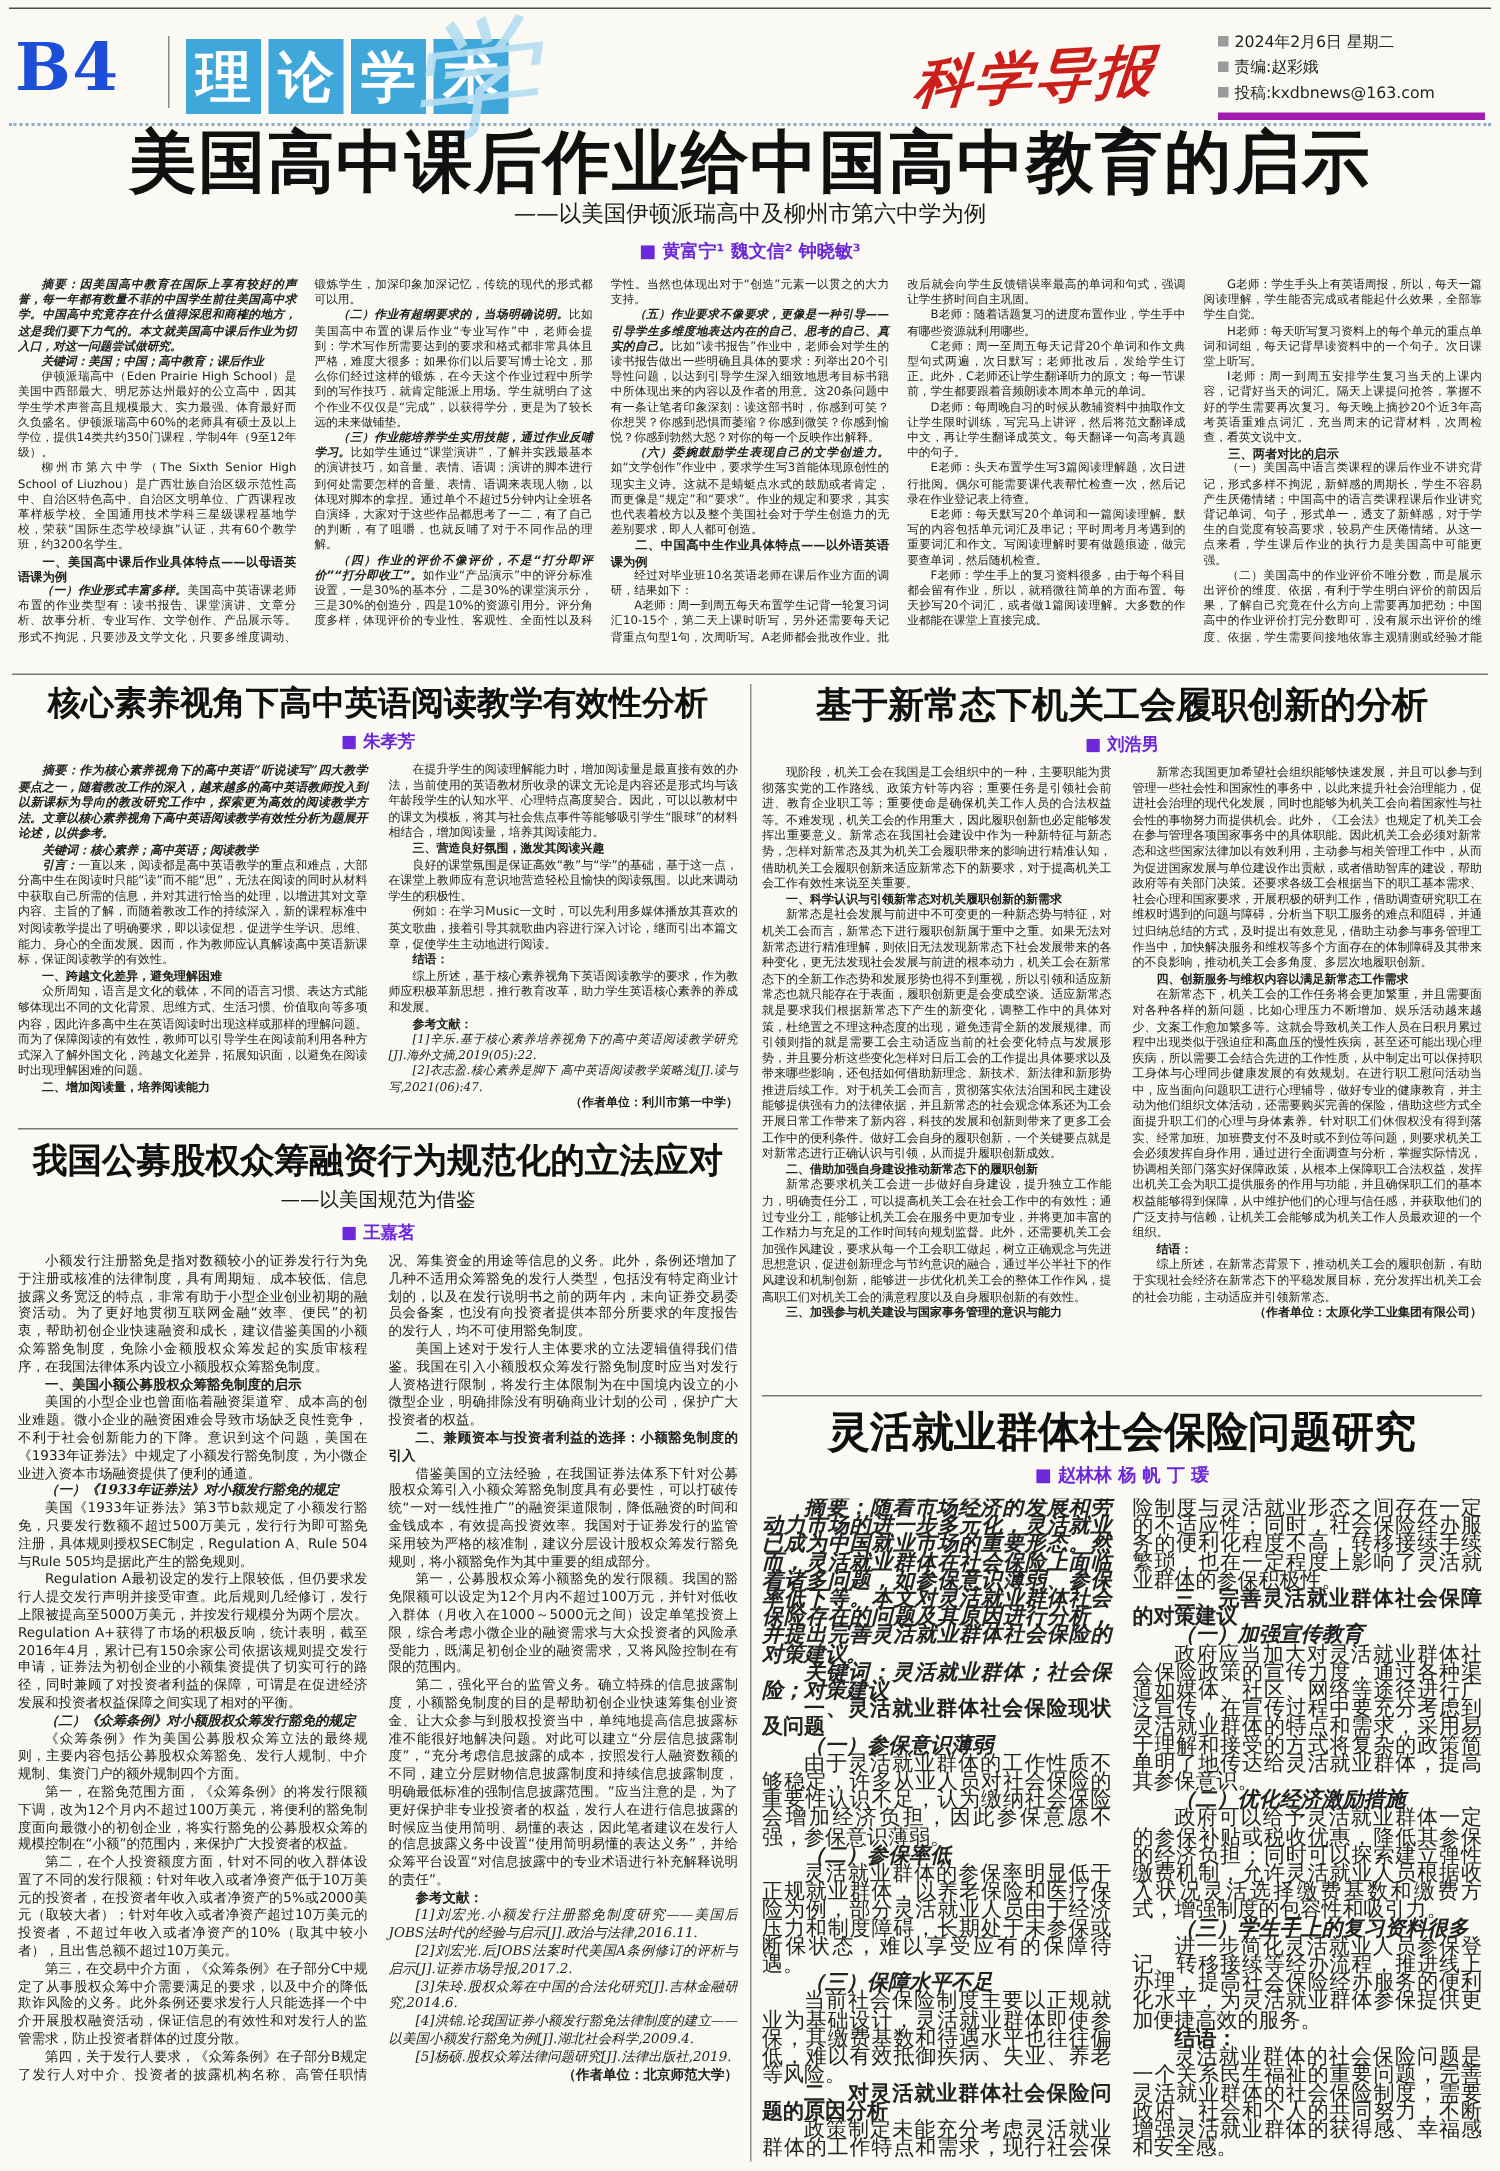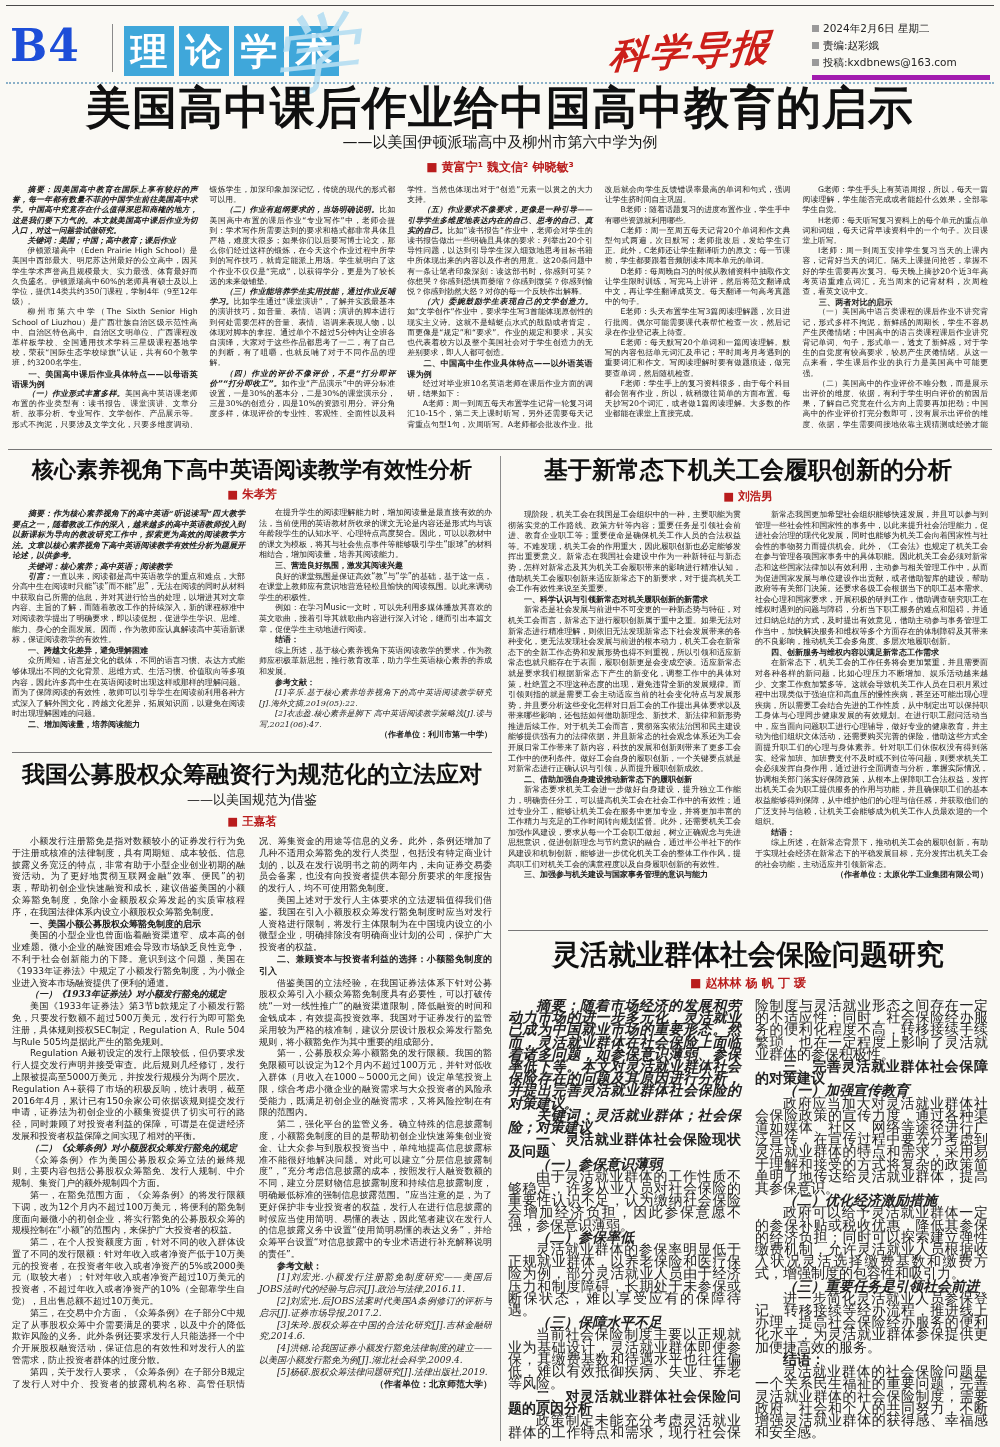--- a/index.html
+++ b/index.html
@@ -16,21 +16,21 @@
   .tile{display:inline-block;width:50px;height:50px;background:#3fa7da;color:#fff;font-size:37px;font-weight:bold;text-align:center;line-height:51px;margin-right:5px;vertical-align:top;}
   .decor{position:absolute;left:148px;top:-16px;font-size:86px;line-height:86px;color:#b5def2;font-style:italic;font-family:"DejaVu Serif","Liberation Serif",serif;transform:rotate(-6deg);opacity:.9;pointer-events:none;}
   .masthead{position:absolute;right:220px;top:14px;font-family:"DejaVu Serif","Liberation Serif",serif;font-size:38px;font-weight:bold;font-style:italic;color:#cc1f1a;transform:skewX(-8deg) rotate(-3deg);letter-spacing:2px;}
   .dateblock{position:absolute;right:0;top:8px;width:178px;font-size:10.5px;line-height:17px;color:#222;border-bottom:5px solid #a21caf;padding-bottom:4px;}
   .dateblock .row::before{content:"";display:inline-block;width:7px;height:7px;background:#9a9a9a;margin-right:4px;}
   .hdr-rule{position:absolute;left:6px;right:6px;top:82px;border-top:2px dotted #8ab0c8;}
 
   
   .title{text-align:center;font-weight:bold;color:#101010;}
   .subtitle{text-align:center;color:#1a1a1a;}
-  .byline{text-align:center;font-weight:bold;color:#b91c1c;}
+  .byline{text-align:center;font-weight:bold;color:#6d28d9;}
   .body{text-align:justify;overflow:hidden;}
   .body p{text-indent:2em;color:#222;}
   .body p b{font-weight:bold;font-style:italic;}
   .t-k{font-family:"DejaVu Serif","Liberation Serif",serif;font-style:italic;font-weight:bold;}
   .t-h{font-weight:bold;}
   .t-h2{font-weight:bold;font-style:italic;font-family:"DejaVu Serif","Liberation Serif",serif;}
   .t-rh{font-weight:bold;}
   .t-r{font-family:"DejaVu Serif","Liberation Serif",serif;font-style:italic;}
   .t-n{font-family:"DejaVu Serif","Liberation Serif",serif;font-weight:bold;}
   .t-u{font-weight:bold;text-align:right;text-indent:0 !important;}
@@ -190,21 +190,21 @@
     <div class="body">
         <p class="t-p">小额发行注册豁免是指对数额较小的证券发行行为免于注册或核准的法律制度，具有周期短、成本较低、信息披露义务宽泛的特点，非常有助于小型企业创业初期的融资活动。为了更好地贯彻互联网金融“效率、便民”的初衷，帮助初创企业快速融资和成长，建议借鉴美国的小额众筹豁免制度，免除小金额股权众筹发起的实质审核程序，在我国法律体系内设立小额股权众筹豁免制度。</p>
         <p class="t-h">一、美国小额公募股权众筹豁免制度的启示</p>
         <p class="t-p">美国的小型企业也曾面临着融资渠道窄、成本高的创业难题。微小企业的融资困难会导致市场缺乏良性竞争，不利于社会创新能力的下降。意识到这个问题，美国在《1933年证券法》中规定了小额发行豁免制度，为小微企业进入资本市场融资提供了便利的通道。</p>
         <p class="t-h2">（一）《1933年证券法》对小额发行豁免的规定</p>
         <p class="t-p">美国《1933年证券法》第3节b款规定了小额发行豁免，只要发行数额不超过500万美元，发行行为即可豁免注册，具体规则授权SEC制定，Regulation A、Rule 504与Rule 505均是据此产生的豁免规则。</p>
         <p class="t-p">Regulation A最初设定的发行上限较低，但仍要求发行人提交发行声明并接受审查。此后规则几经修订，发行上限被提高至5000万美元，并按发行规模分为两个层次。Regulation A+获得了市场的积极反响，统计表明，截至2016年4月，累计已有150余家公司依据该规则提交发行申请，证券法为初创企业的小额集资提供了切实可行的路径，同时兼顾了对投资者利益的保障，可谓是在促进经济发展和投资者权益保障之间实现了相对的平衡。</p>
         <p class="t-h2">（二）《众筹条例》对小额股权众筹发行豁免的规定</p>
         <p class="t-p">《众筹条例》作为美国公募股权众筹立法的最终规则，主要内容包括公募股权众筹豁免、发行人规制、中介规制、集资门户的额外规制四个方面。</p>
         <p class="t-p">第一，在豁免范围方面，《众筹条例》的将发行限额下调，改为12个月内不超过100万美元，将便利的豁免制度面向最微小的初创企业，将实行豁免的公募股权众筹的规模控制在“小额”的范围内，来保护广大投资者的权益。</p>
-        <p class="t-p">第二，在个人投资额度方面，针对不同的收入群体设置了不同的发行限额：针对年收入或者净资产低于10万美元的投资者，在投资者年收入或者净资产的5%或2000美元（取较大者）；针对年收入或者净资产超过10万美元的投资者，不超过年收入或者净资产的10%（全部靠学生自觉），且出售总额不超过10万美元。</p>
+        <p class="t-p">第二，在个人投资额度方面，针对不同的收入群体设置了不同的发行限额：针对年收入或者净资产低于10万美元的投资者，在投资者年收入或者净资产的5%或2000美元（取较大者）；针对年收入或者净资产超过10万美元的投资者，不超过年收入或者净资产的10%（取其中较小者），且出售总额不超过10万美元。</p>
         <p class="t-p">第三，在交易中介方面，《众筹条例》在子部分C中规定了从事股权众筹中介需要满足的要求，以及中介的降低欺诈风险的义务。此外条例还要求发行人只能选择一个中介开展股权融资活动，保证信息的有效性和对发行人的监管需求，防止投资者群体的过度分散。</p>
         <p class="t-p">第四，关于发行人要求，《众筹条例》在子部分B规定了发行人对中介、投资者的披露机构名称、高管任职情况、筹集资金的用途等信息的义务。此外，条例还增加了几种不适用众筹豁免的发行人类型，包括没有特定商业计划的，以及在发行说明书之前的两年内，未向证券交易委员会备案，也没有向投资者提供本部分所要求的年度报告的发行人，均不可使用豁免制度。</p>
         <p class="t-p">美国上述对于发行人主体要求的立法逻辑值得我们借鉴。我国在引入小额股权众筹发行豁免制度时应当对发行人资格进行限制，将发行主体限制为在中国境内设立的小微型企业，明确排除没有明确商业计划的公司，保护广大投资者的权益。</p>
         <p class="t-h">二、兼顾资本与投资者利益的选择：小额豁免制度的引入</p>
         <p class="t-p">借鉴美国的立法经验，在我国证券法体系下针对公募股权众筹引入小额众筹豁免制度具有必要性，可以打破传统“一对一线性推广”的融资渠道限制，降低融资的时间和金钱成本，有效提高投资效率。我国对于证券发行的监管采用较为严格的核准制，建议分层设计股权众筹发行豁免规则，将小额豁免作为其中重要的组成部分。</p>
         <p class="t-p">第一，公募股权众筹小额豁免的发行限额。我国的豁免限额可以设定为12个月内不超过100万元，并针对低收入群体（月收入在1000～5000元之间）设定单笔投资上限，综合考虑小微企业的融资需求与大众投资者的风险承受能力，既满足初创企业的融资需求，又将风险控制在有限的范围内。</p>
         <p class="t-p">第二，强化平台的监管义务。确立特殊的信息披露制度，小额豁免制度的目的是帮助初创企业快速筹集创业资金、让大众参与到股权投资当中，单纯地提高信息披露标准不能很好地解决问题。对此可以建立“分层信息披露制度”，“充分考虑信息披露的成本，按照发行人融资数额的不同，建立分层财物信息披露制度和持续信息披露制度，明确最低标准的强制信息披露范围。”应当注意的是，为了更好保护非专业投资者的权益，发行人在进行信息披露的时候应当使用简明、易懂的表达，因此笔者建议在发行人的信息披露义务中设置“使用简明易懂的表达义务”，并给众筹平台设置“对信息披露中的专业术语进行补充解释说明的责任”。</p>
         <p class="t-rh">参考文献：</p>
         <p class="t-r">[1]刘宏光.小额发行注册豁免制度研究——美国后JOBS法时代的经验与启示[J].政治与法律,2016.11.</p>
         <p class="t-r">[2]刘宏光.后JOBS法案时代美国A条例修订的评析与启示[J].证券市场导报,2017.2.</p>
@@ -228,21 +228,21 @@
         <p class="t-p">灵活就业群体的参保率明显低于正规就业群体，以养老保险和医疗保险为例，部分灵活就业人员由于经济压力和制度障碍，长期处于未参保或断保状态，难以享受应有的保障待遇。</p>
         <p class="t-h2">（三）保障水平不足</p>
         <p class="t-p">当前社会保险制度主要以正规就业为基础设计，灵活就业群体即使参保，其缴费基数和待遇水平也往往偏低，难以有效抵御疾病、失业、养老等风险。</p>
         <p class="t-h">二、对灵活就业群体社会保险问题的原因分析</p>
         <p class="t-p">政策制定未能充分考虑灵活就业群体的工作特点和需求，现行社会保险制度与灵活就业形态之间存在一定的不适应性；同时，社会保险经办服务的便利化程度不高，转移接续手续繁琐，也在一定程度上影响了灵活就业群体的参保积极性。</p>
         <p class="t-h">三、完善灵活就业群体社会保障的对策建议</p>
         <p class="t-h2">（一）加强宣传教育</p>
         <p class="t-p">政府应当加大对灵活就业群体社会保险政策的宣传力度，通过各种渠道如媒体、社区、网络等途径进行广泛宣传，在宣传过程中要充分考虑到灵活就业群体的特点和需求，采用易于理解和接受的方式将复杂的政策简单明了地传达给灵活就业群体，提高其参保意识。</p>
         <p class="t-h2">（二）优化经济激励措施</p>
         <p class="t-p">政府可以给予灵活就业群体一定的参保补贴或税收优惠，降低其参保的经济负担；同时可以探索建立弹性缴费机制，允许灵活就业人员根据收入状况灵活选择缴费基数和缴费方式，增强制度的包容性和吸引力。</p>
-        <p class="t-h2">（三）重要任务是引领社会前进</p>
+        <p class="t-h2">（三）学生手上的复习资料很多</p>
         <p class="t-p">进一步简化灵活就业人员参保登记、转移接续等经办流程，推进线上办理，提高社会保险经办服务的便利化水平，为灵活就业群体参保提供更加便捷高效的服务。</p>
         <p class="t-h">结语：</p>
         <p class="t-p">灵活就业群体的社会保险问题是一个关系民生福祉的重要问题，完善灵活就业群体的社会保险制度，需要政府、社会和个人的共同努力，不断增强灵活就业群体的获得感、幸福感和安全感。</p>
         <p class="t-n">课题：河北地区河北省人力资源和社会保障厅《关于灵活就业群体社会保障问题研究》（编号:JRSHZ—2023—02161）。</p>
         <p class="t-u">（作者单位：河北劳动关系职业学院）</p>
       </div>
   </section>
 </div>
 
 </body></html>

